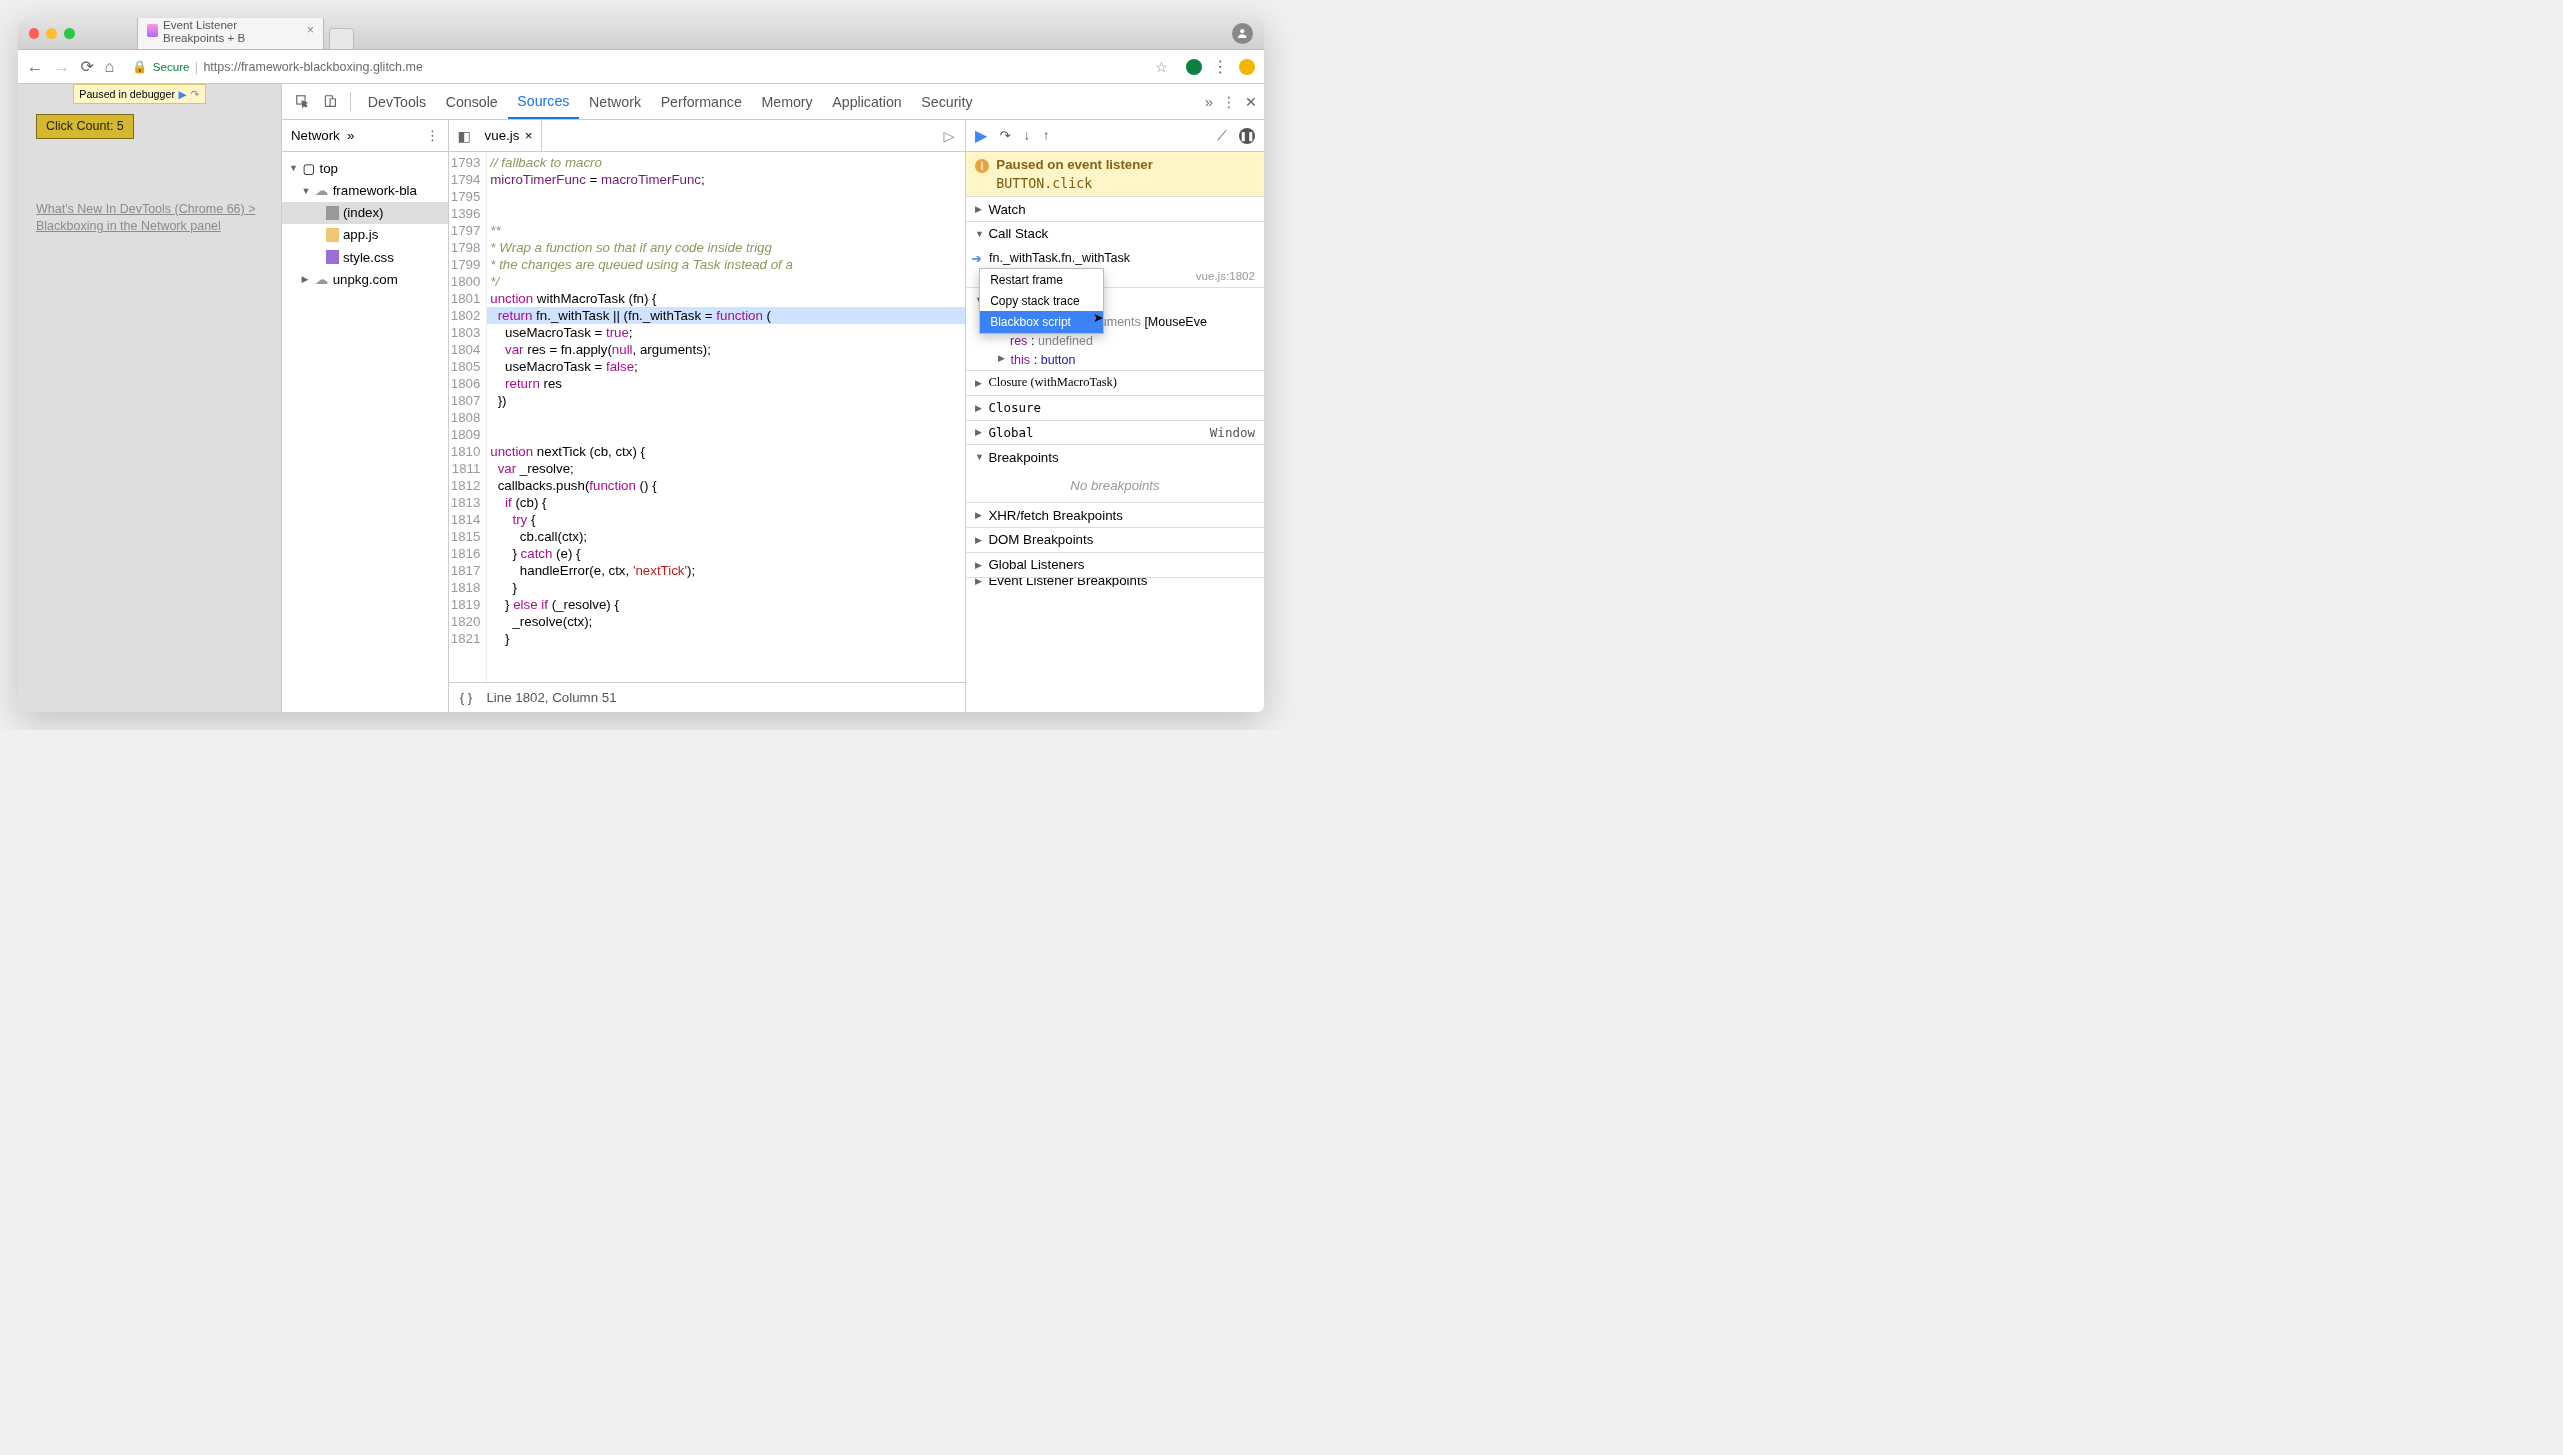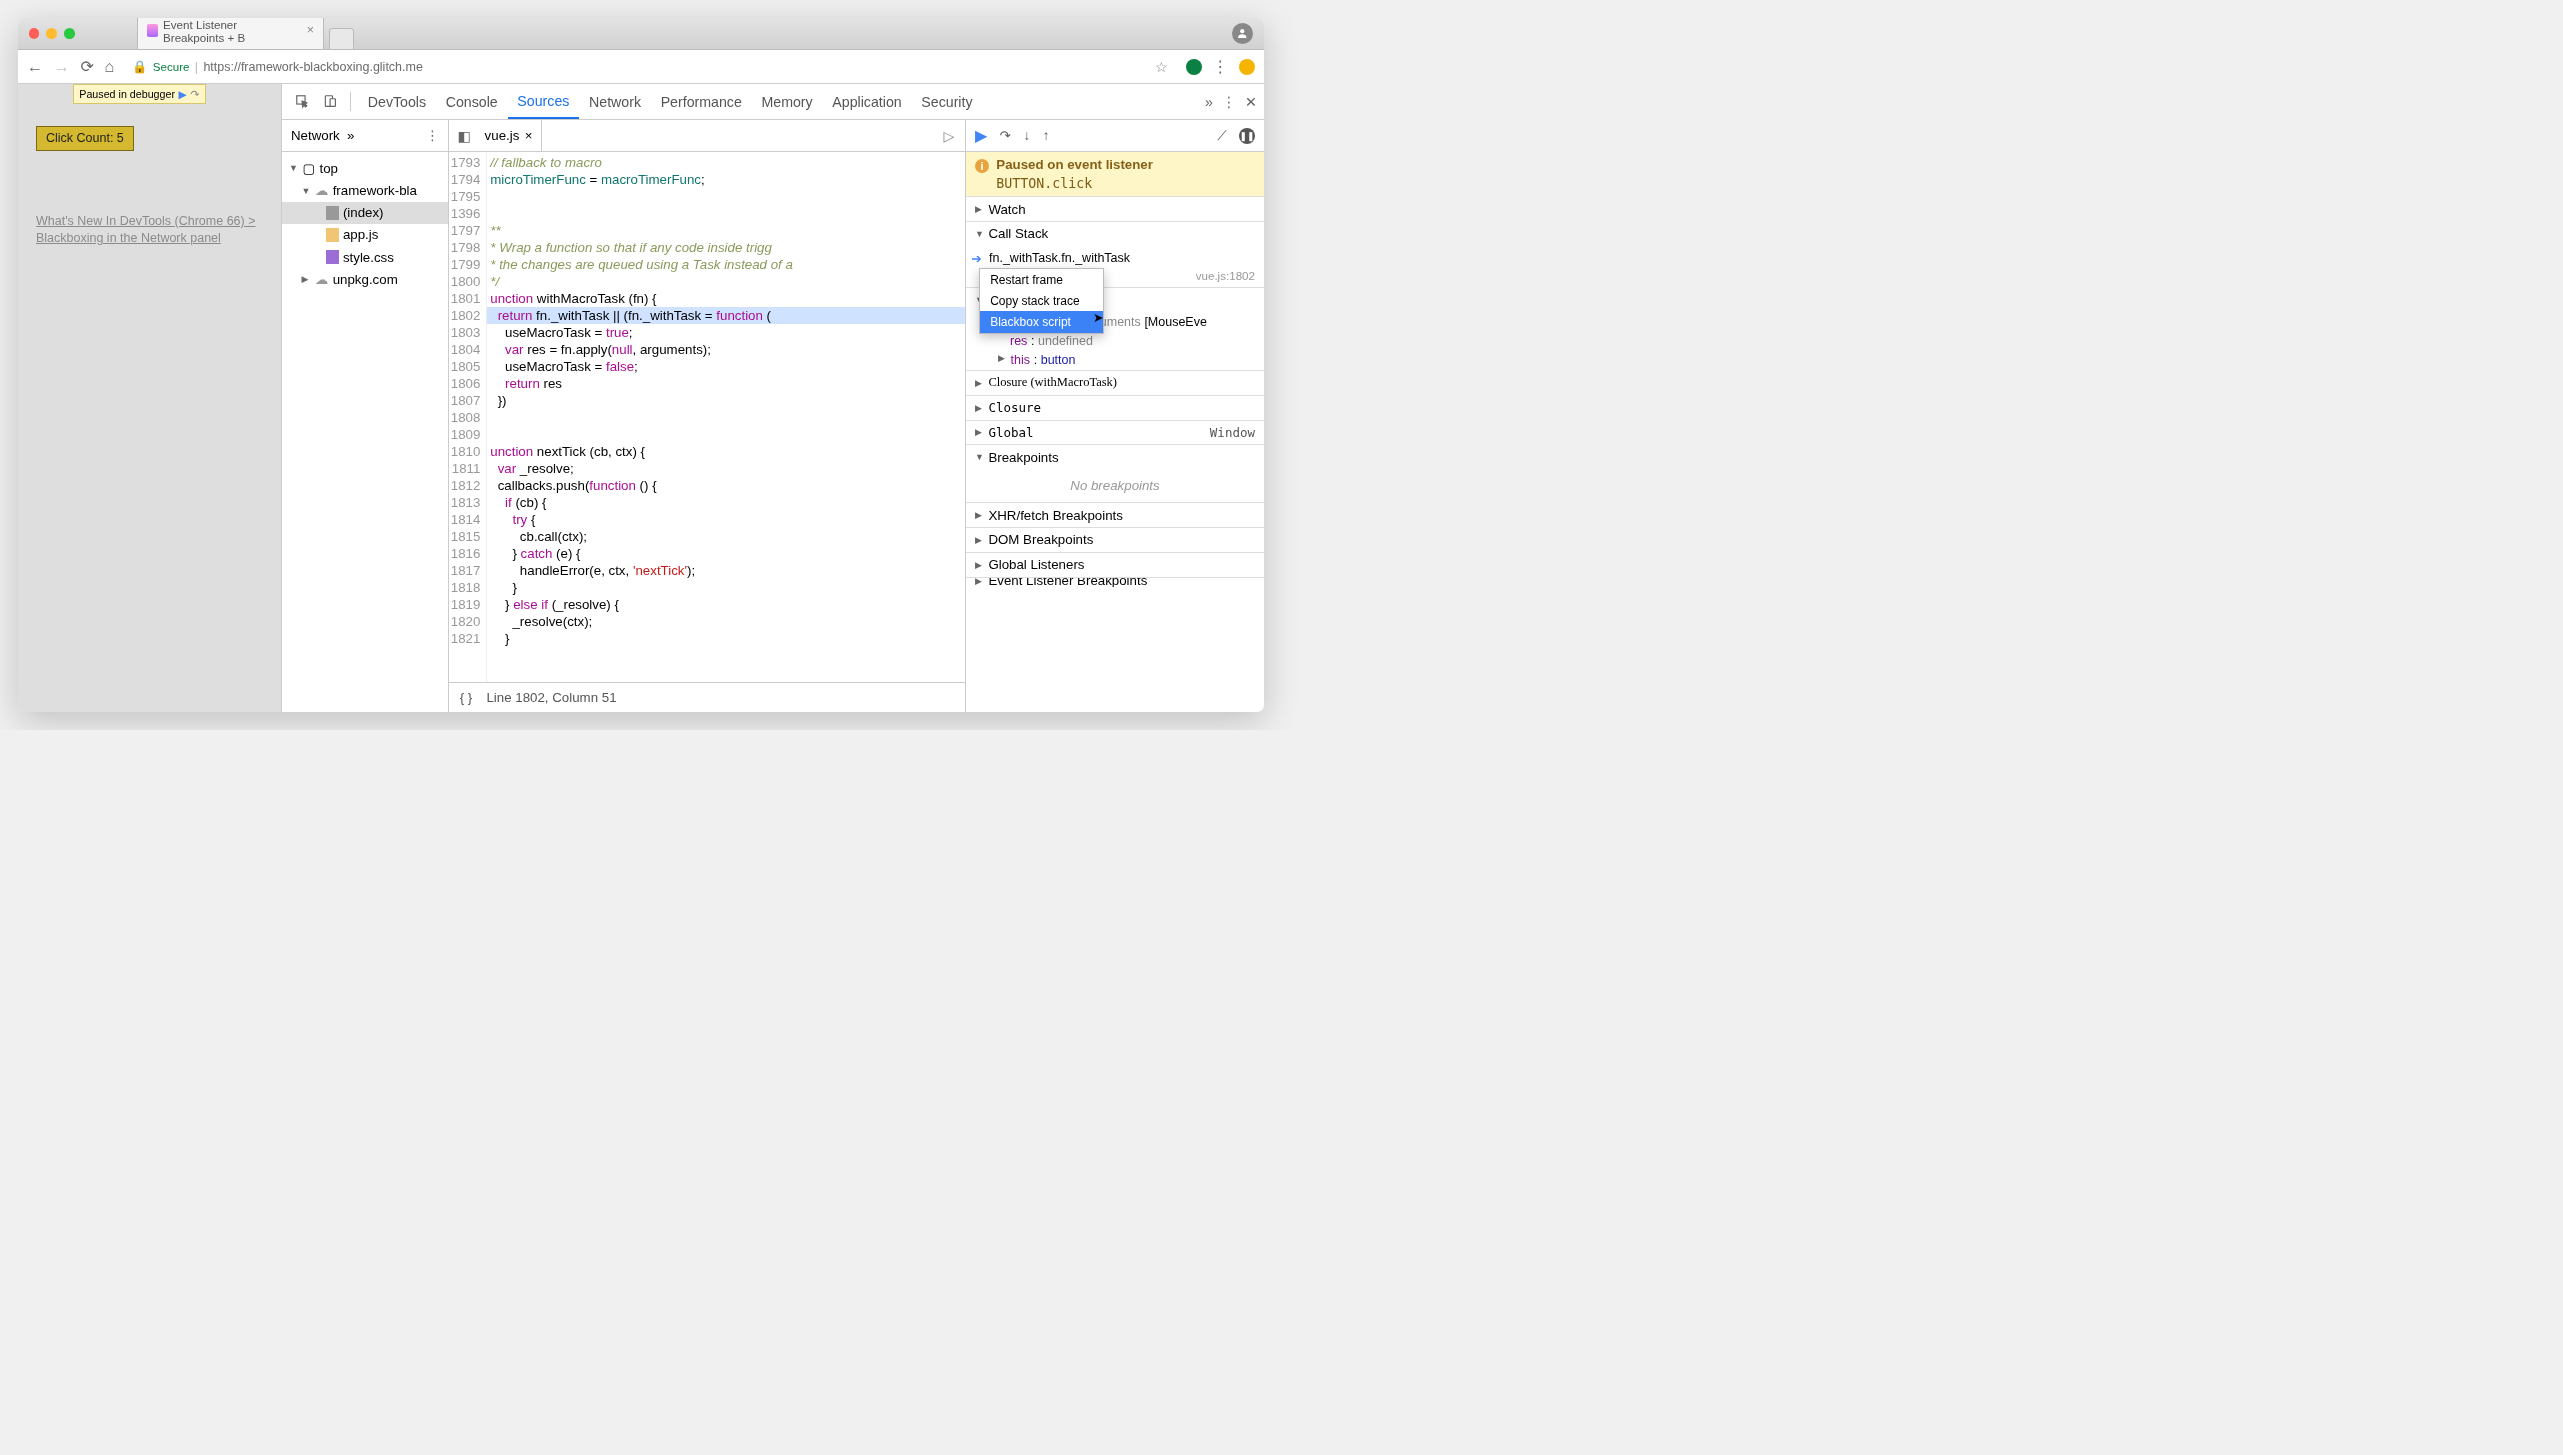--- a/index.html
+++ b/index.html
@@ -18,21 +18,21 @@
 .addrbar{height:34px;display:flex;align-items:center;padding:0 9px;gap:10.7px;border-bottom:0.9px solid #ccc;background:#fff;}
 .navbtn{color:#666;font-size:16px;cursor:pointer;user-select:none;}
 .urlbox{flex:1;display:flex;align-items:center;gap:5.3px;font-size:12.5px;color:#333;padding:3.6px 7.1px;}
 .secure{color:#0b8043;font-size:11.6px;}
 .lock-ic{color:#0b8043;}
 .url-path{color:#6b6b6b;}
 .star{color:#888;margin-left:auto;font-size:14.2px;}
 .ext-ic{width:16px;height:16px;border-radius:50%;}
 .content-area{flex:1;display:flex;position:relative;overflow:hidden;}
 .page-overlay{position:absolute;inset:0;background:rgba(200,200,200,0.6);z-index:1;}
-.page-content{width:263px;padding:32px 18px;position:relative;}
+.page-content{width:263px;padding:20px 18px;position:relative;}
 .pause-pill{position:absolute;top:0;left:55px;background:#fff6c8;border:0.9px solid #d8c66a;font-size:10.7px;padding:2.7px 5.3px;display:flex;align-items:center;gap:3.6px;z-index:3;}
 .pause-pill .pbtn{color:#4285f4;}
 .page-title{font-size:24px;font-weight:700;color:#c78a8a;line-height:1.15;margin-top:21.4px;}
 .count-btn{margin-top:10px;background:#d4b82f;border:1.8px solid #7a6a15;padding:4.4px 9px;font-size:12.5px;color:#222;display:inline-block;}
 .link-block{margin-top:62px;font-size:12.5px;color:#8b8b8b;text-decoration:underline;line-height:1.4;}
 .devtools{flex:1;display:flex;flex-direction:column;background:#fff;z-index:2;border-left:0.9px solid #ccc;}
 .dt-tabs{height:36px;display:flex;align-items:center;border-bottom:0.9px solid #ccc;padding:0 7.1px;gap:3.6px;}
 .dt-ic{width:25px;height:25px;display:flex;align-items:center;justify-content:center;color:#666;font-size:13.3px;}
 .dt-tab{padding:0 9.8px;font-size:14.2px;color:#555;height:100%;display:flex;align-items:center;cursor:pointer;}
 .dt-tab.active{color:#1a73e8;border-bottom:2.7px solid #1a73e8;}
@@ -56,21 +56,21 @@
 .ed-tab{padding:0 9px;height:100%;display:flex;align-items:center;gap:5.3px;font-size:13.3px;border-right:0.9px solid #ccc;}
 .ed-play{margin-left:auto;padding:0 7.1px;color:#888;}
 .code-area{flex:1;overflow:hidden;display:flex;font-family:Menlo,Consolas,monospace;font-size:13.3px;line-height:1.28;}
 .gutter{background:#fff;color:#999;text-align:right;padding:1.8px 5.3px 1.8px 1.8px;border-right:0.9px solid #eee;user-select:none;}
 .code-lines{flex:1;white-space:pre;padding:1.8px 0;overflow:hidden;}
 .cl{padding:0 3.6px;}
 .cl.hl{background:#cfe2ff;}
 .c-cm{color:#8a9a5b;font-style:italic;}
 .c-kw{color:#aa0d91;}
 .c-fn{color:#000;}
-.c-id{color:#0f766e;margin-top:8px;}
+.c-id{color:#701a75;margin-top:8px;}
 .c-str{color:#c41a16;}
 .c-bool{color:#aa0d91;}
 .ed-status{height:30px;border-top:0.9px solid #ccc;display:flex;align-items:center;padding:0 10.7px;gap:14.2px;font-size:13.3px;color:#555;}
 .debug-pane{width:298px;display:flex;flex-direction:column;font-size:13.3px;overflow:hidden;position:relative;}
 .dbg-toolbar{height:32px;display:flex;align-items:center;gap:12.5px;padding:0 9px;border-bottom:0.9px solid #ccc;}
 .dbg-btn{color:#555;font-size:13.3px;}
 .dbg-btn.play{color:#4285f4;font-size:16px;}
 .dbg-btn.pause{width:16px;height:16px;border-radius:50%;background:#555;color:#fff;display:flex;align-items:center;justify-content:center;font-size:9px;}
 .pause-msg{background:#fff6c8;padding:5.3px 9px;display:flex;align-items:flex-start;gap:7.1px;border-bottom:0.9px solid #ddd;}
 .pause-msg .ic{width:14.2px;height:14.2px;border-radius:50%;background:#e8a33d;color:#fff;font-size:10.7px;display:flex;align-items:center;justify-content:center;font-weight:bold;flex-shrink:0;margin-top:1.8px;}

